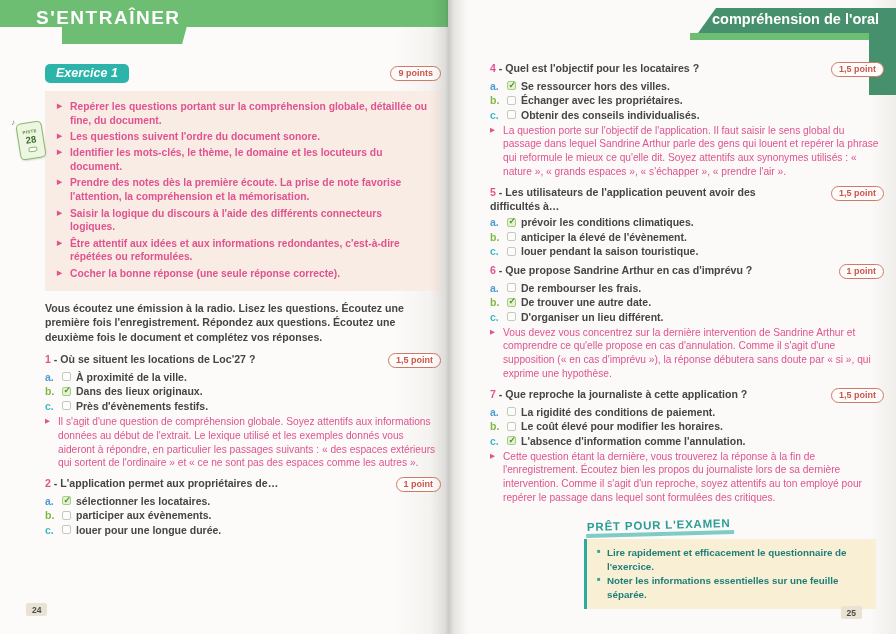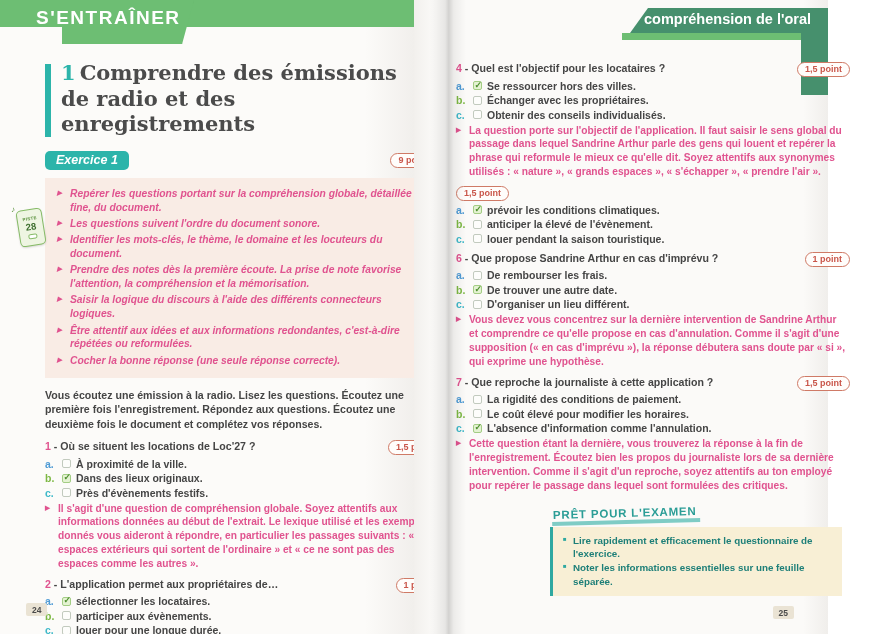--- a/index.html
+++ b/index.html
@@ -1,18 +1,18 @@
 <!DOCTYPE html>
 <html><head>
 <meta charset="utf-8">
 <style>
   * { margin:0; padding:0; box-sizing:border-box; }
   html,body { width:896px; height:634px; overflow:hidden; background:#ffffff;
     font-family:"Liberation Sans", sans-serif; }
-  .spread { position:relative; width:828px; height:634px; display:flex;align-items:center; }
+  .spread { position:relative; width:896px; height:634px; display:flex;align-items:center; }
 
   
   .page { position:relative; width:448px; height:634px; }
   .page-left  { background:linear-gradient(to right,#fcfbf9 88%, #f1efec 100%); }
   .page-right { background:linear-gradient(to right,#f2f0ed 0%, #fbfaf8 5%, #fbfaf8 94%, #f0eeeb 100%); }
   .gutter { position:absolute; left:430px; top:0; width:36px; height:634px; pointer-events:none;
     background:linear-gradient(to right, rgba(0,0,0,0) 0%, rgba(0,0,0,0.08) 42%, rgba(0,0,0,0.16) 52%, rgba(0,0,0,0.06) 66%, rgba(0,0,0,0) 100%); }
 
   
   .banner-left-bar { position:absolute; top:0; left:0; width:448px; height:27px; background:#6dbe73; }
@@ -49,21 +49,21 @@
     border:1.5px solid #86bb66; border-radius:5px; transform:rotate(-9deg);
     display:flex; flex-direction:column; align-items:center; justify-content:center; box-shadow:0 1px 2px rgba(0,0,0,0.15); }
   .piste .p-word { font-size:4.5px; font-weight:bold; color:#5d9440; letter-spacing:0.3px; }
   .piste .p-num { font-size:9.5px; font-weight:bold; color:#3f7030; }
   .piste .p-dot { width:9px; height:5px; border:1px solid #86bb66; border-radius:2px; margin-top:2px; background:#fff; }
   .piste .p-note { position:absolute; top:-8px; left:-5px; font-size:8px; color:#5d9440; transform:rotate(9deg); }
 
   
   .tips-box { background:#f9ece5; padding:9px 12px 8px 12px; margin-bottom:10px; }
   .tip { position:relative; padding-left:13px; color:#e0538f; font-size:10.3px; font-weight:600;
-    line-height:1.34; margin-bottom:2.5px;font-style:italic; }
+    line-height:1.34; margin-bottom:2.5px; }
   .tip::before { content:"\25B6"; position:absolute; left:0; top:2px; font-size:6.5px; color:#e0538f; }
 
   .instructions { color:#454545; font-size:10.6px; font-weight:bold; line-height:1.36; margin-bottom:9px; max-width:380px; }
 
   
   .question { margin-bottom:7px; }
   .q-header { display:flex; justify-content:space-between; align-items:flex-start; margin-bottom:2px; }
   .q-title { font-size:10.6px; font-weight:bold; color:#454545; max-width:300px; line-height:1.3; }
   .q-num { color:#e0538f; }
   .q-dash { color:#454545; }
@@ -71,21 +71,21 @@
   .letter { font-size:10.5px; font-weight:bold; width:12px; }
   .option:nth-of-type(2) .letter { color:#4f9bd5; }
   .option:nth-of-type(3) .letter { color:#7db844; }
   .option:nth-of-type(4) .letter { color:#3fb9c9; }
   .checkbox { width:9px; height:9px; border:1px solid #c2cabe; border-radius:2px; background:#fdfdfb;
     position:relative; flex:none; }
   .checkbox.checked { background:#e4f2d2; border-color:#a3cd84; }
   .checkbox.checked::after { content:"\2713"; position:absolute; left:0.5px; top:-2.5px; font-size:9px;
     font-weight:bold; color:#4e8f2f; }
   .opt-text { font-size:10.5px; font-weight:bold; color:#454545; }
-  .explanation { position:relative; padding-left:13px; color:#e0538f; font-size:10.2px; font-weight:700;
+  .explanation { position:relative; padding-left:13px; color:#e0538f; font-size:10.2px; font-weight:400;
     line-height:1.36; margin-top:3px; max-width:392px; }
   .explanation::before { content:"\25B6"; position:absolute; left:0; top:2px; font-size:6.5px; color:#e0538f; }
 
   
   .exam-wrap { width:292px; margin-left:auto; margin-right:8px; margin-top:10px; }
   .exam-title { display:inline-block; color:#2b9d96; font-weight:bold; font-size:11.5px; letter-spacing:0.8px;
     border-bottom:4px solid #7fccc5; padding:0 3px 1px 1px; transform:rotate(-1.6deg); margin-bottom:3px; margin-left:2px; }
   .exam-box { background:#f8efd5; border-left:3px solid #2fa8a0; padding:7px 9px 7px 10px; }
   .exam-item { position:relative; padding-left:10px; color:#1e7f78; font-size:9.8px; font-weight:bold;
     line-height:1.42; }
@@ -101,24 +101,20 @@
 <body>
 
 <div class="spread">
 
   <div class="page page-left">
     <div class="banner-left-bar"></div>
     <div class="banner-left-tab"></div>
     <div class="banner-left-text">S'ENTRAÎNER</div>
 
     <div class="content-left">
-      <div class="title-block">
-        <div class="title-rule"></div>
-        <h1><span class="title-num">1</span><span>Comprendre des émissions de radio et des enregistrements</span></h1>
-      </div>
 
       <div style="position:relative;">
         <div class="piste">
           <span class="p-note">♪</span>
           <span class="p-word">PISTE</span>
           <span class="p-num">28</span>
           <span class="p-dot"></span>
         </div>
         <div class="exercise-row">
           <span class="badge-exercise">Exercice 1</span>
@@ -215,20 +211,21 @@
         <div class="option">
             <span class="letter">c.</span>
             <span class="checkbox"></span>
             <span class="opt-text">Obtenir des conseils individualisés.</span>
           </div>
         <div class="explanation">La question porte sur l'objectif de l'application. Il faut saisir le sens global du passage dans lequel Sandrine Arthur parle des gens qui louent et repérer la phrase qui reformule le mieux ce qu'elle dit. Soyez attentifs aux synonymes utilisés : « nature », « grands espaces », « s'échapper », « prendre l'air ».</div>
       </div>
 
       <div class="question">
         <div class="q-header">
+          <div class="q-title"><span class="q-num">5</span><span class="q-dash"> - </span><span>Les utilisateurs de l'application peuvent avoir des difficultés à…</span></div>
           <span class="badge-points">1,5 point</span>
         </div>
         <div class="option">
             <span class="letter">a.</span>
             <span class="checkbox checked"></span>
             <span class="opt-text">prévoir les conditions climatiques.</span>
           </div>
         <div class="option">
             <span class="letter">b.</span>
             <span class="checkbox"></span>

